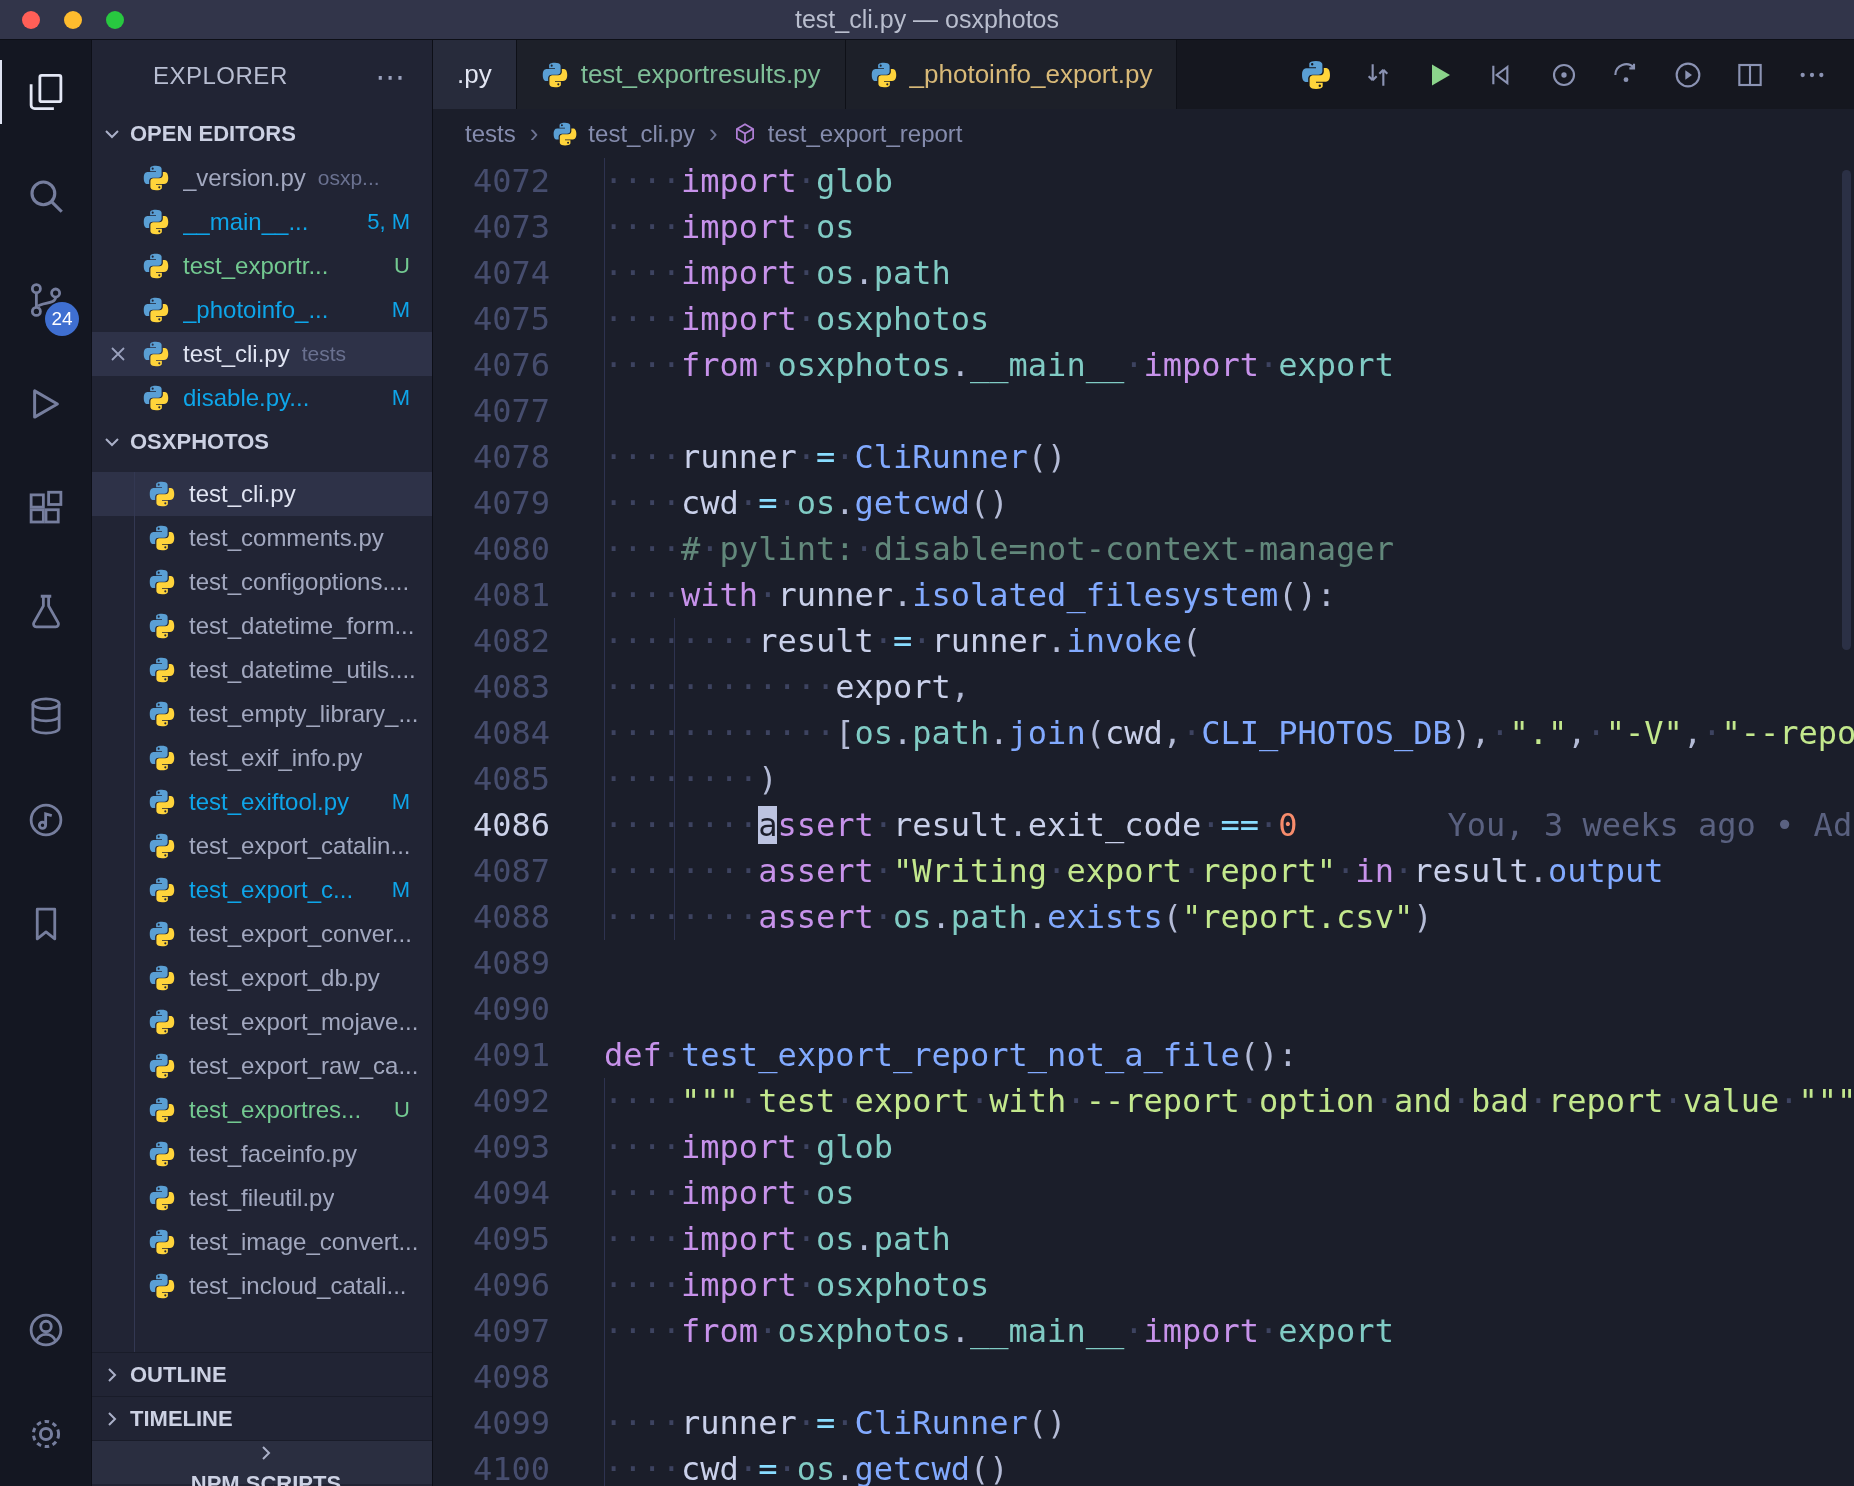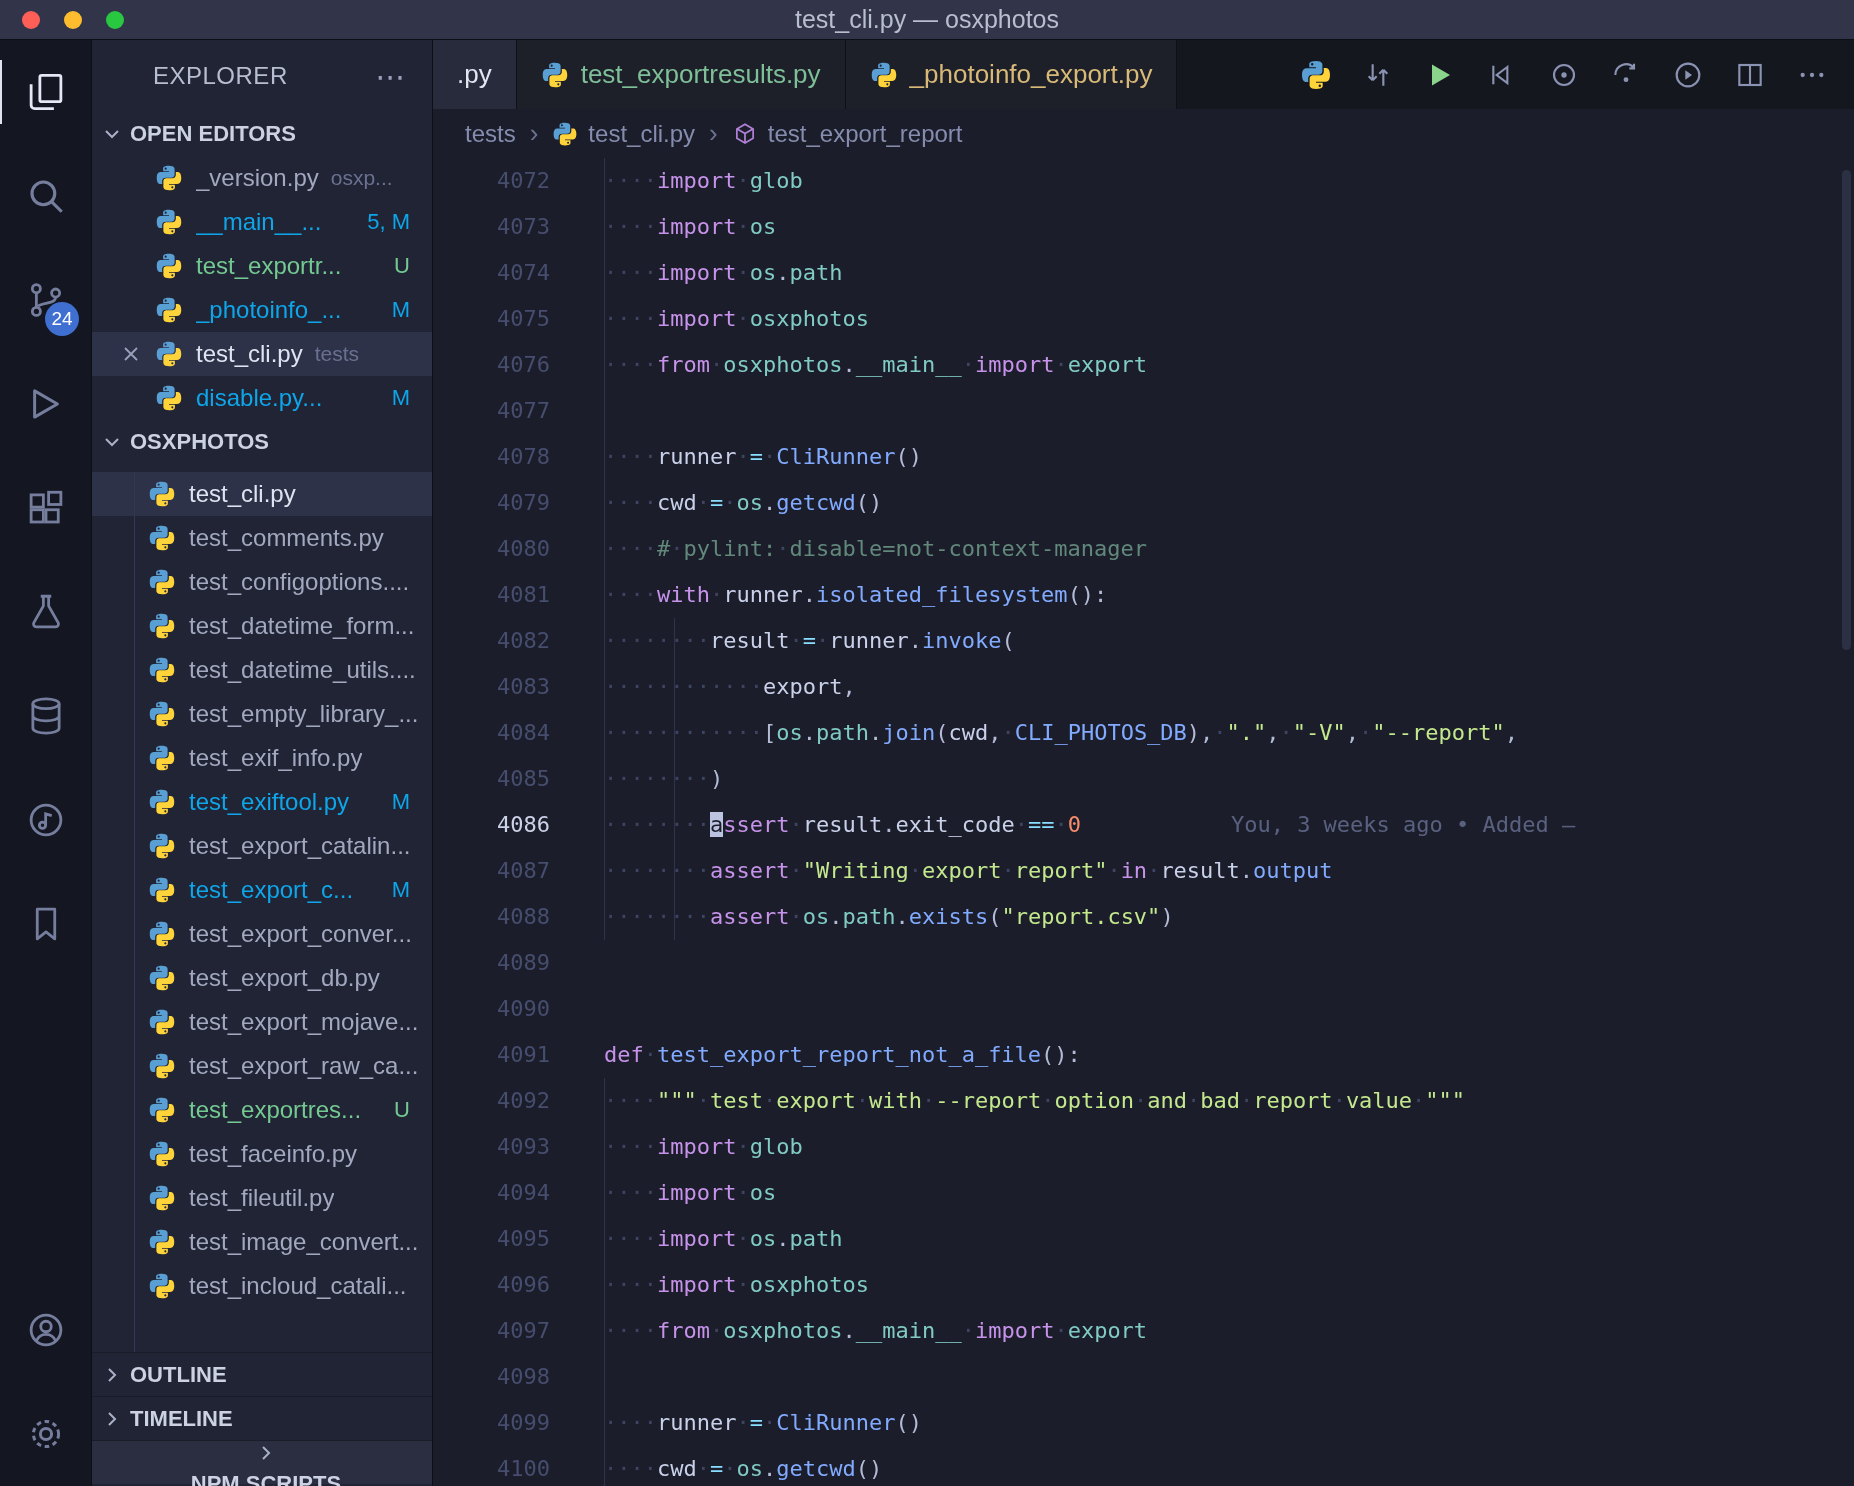--- a/index.html
+++ b/index.html
@@ -35,21 +35,21 @@
              display:flex; flex-direction:column; color:#a2a8bf; font-size:24px; overflow:hidden; }
   .explorer-head { height:72px; flex:0 0 72px; display:flex; align-items:center;
                    justify-content:space-between; padding:0 26px 0 61px;
                    font-size:24px; letter-spacing:.5px; color:#b8bed2; }
   .dots { font-size:30px; color:#9aa1bd; cursor:pointer; }
   .sec-head { height:44px; flex:0 0 44px; display:flex; align-items:center; gap:6px;
               font-weight:700; font-size:22px; color:#ccd1e3; padding-left:8px; cursor:pointer; }
   .sec-head.bottom { border-top:1px solid #191c29; }
   .sec-head.hl { background:#2a2e40;flex-direction:column; }
   .chev { width:24px; height:24px; display:inline-flex; color:#aab0c8; }
-  .row { height:44px; display:flex; align-items:center; padding-left:27px;
+  .row { height:44px; display:flex; align-items:center; padding-left:14px;
          white-space:nowrap; cursor:pointer; }
   .row.sel { background:#2e3248; }
   .close { width:36px; flex:0 0 36px; display:flex; align-items:center; }
   .xi { width:24px; height:24px; color:#9aa1bd; }
   .fic { width:28px; height:28px; flex:0 0 28px; margin-right:13px; }
   .fname { overflow:hidden; text-overflow:clip; }
   .fdesc { color:#6a7190; font-size:21px; margin-left:12px; }
   .fbadge { margin-left:auto; padding-right:22px; font-size:22px; }
   .c-default  { color:#a2a8bf; }
   .c-modified { color:#0ea5e9; }
@@ -74,21 +74,21 @@
   .act.run { color:#8bd48b; }
 
   .breadcrumbs { height:49px; flex:0 0 49px; display:flex; align-items:center; gap:14px;
                  padding-left:32px; color:#858cad; font-size:24px; }
   .crumb { display:flex; align-items:center; gap:10px; cursor:pointer; }
   .bic { width:26px; height:26px; }
   .bc-sep { color:#6c7392; font-size:26px; }
 
   .code { flex:1; position:relative; overflow:hidden;
           font-family:"DejaVu Sans Mono","Liberation Mono",monospace;
-          font-size:22px; line-height:46px; }
+          font-size:32px; line-height:46px; }
   .line { display:flex; height:46px; }
   .ln { flex:0 0 117px; text-align:right; color:#464d6e; }
   .ln.active { color:#ccd2e9; }
   .txt { padding-left:54px; white-space:pre; }
   .guide { position:absolute; width:1px; background:#2e3350; }
 
   .tk-w { color:#3d4360; }
   .tk-k { color:#c792ea; }
   .tk-m { color:#80cbc4; }
   .tk-v { color:#c9d0ea; }

